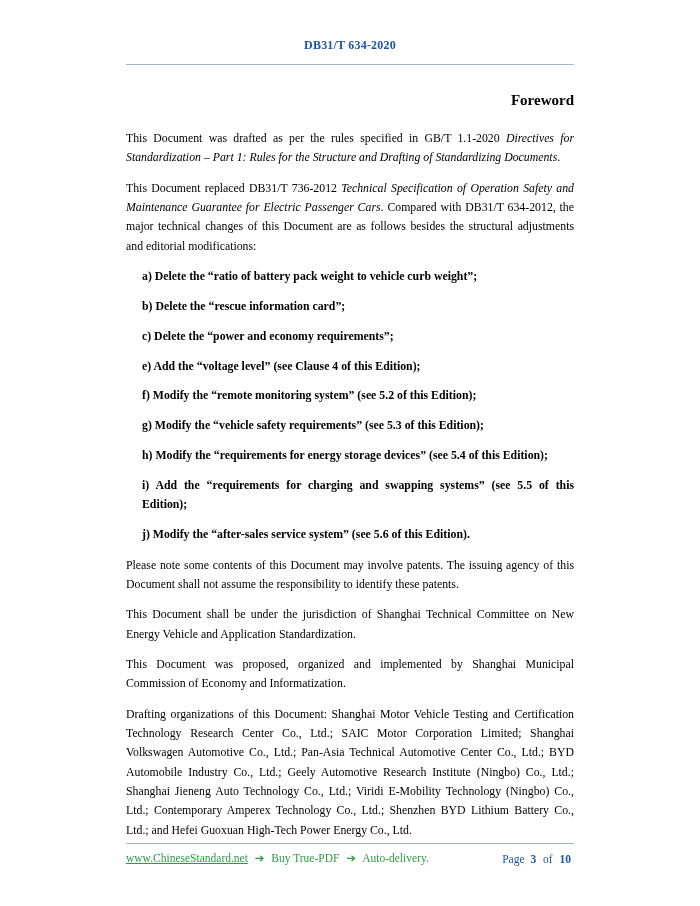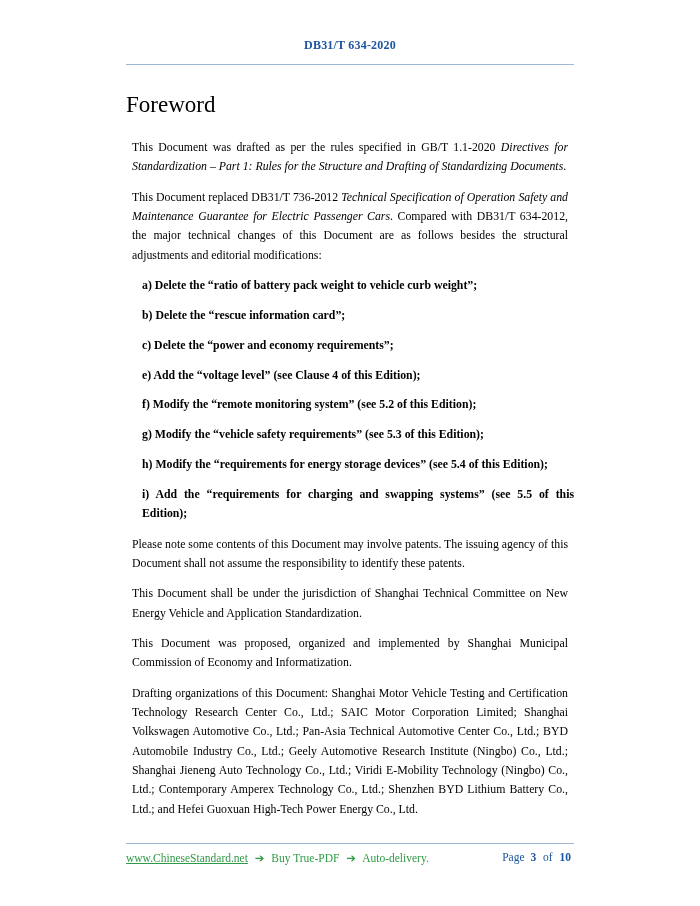--- a/index.html
+++ b/index.html
@@ -27,31 +27,31 @@
     font-size: 12px;
     letter-spacing: 0.2px;
   }
   .header-rule {
     border: none;
     border-top: 1px solid #9db8d2;
     margin: 11px 0 0 0;
   }
   
   .title {
-    text-align: left;
-    font-size: 23px;
-    font-weight: normal;
+    text-align: right;
+    font-size: 15px;
+    font-weight: bold;
     margin: 27px 0 20px 0;
   }
   
   .para {
     font-size: 11.8px;
     line-height: 1.64;
     text-align: justify;
-    margin: 11px 6px;
+    margin: 11px 0;
   }
   .para em { font-style: italic; }
   .change-item {
     font-size: 11.8px;
     line-height: 1.64;
     margin: 10.5px 0;
     padding-left: 16px;
     text-align: justify;
     font-weight: bold;
   }
@@ -59,21 +59,21 @@
   .doc-footer {
     position: absolute;
     left: 126px;
     width: 448px;
     bottom: 34px;
     border-top: 1px solid #9db8d2;
     padding-top: 7px;
     font-size: 11.5px;
     display: flex;
     justify-content: space-between;
-    align-items: flex-start;
+    align-items: flex-end;
   }
   .footer-left { color: #2e9a45; }
   .footer-link {
     color: #2e9a45;
     text-decoration: underline;
     cursor: pointer;
   }
   .footer-arrow { color: #2e9a45; margin: 0 4px; font-style: normal; }
   .footer-right { color: #1d55a0; }
   .page-num { font-weight: bold; margin: 0 3px; }
@@ -99,20 +99,21 @@
 
     <div>
       <p class="change-item">a) Delete the “ratio of battery pack weight to vehicle curb weight”;</p>
       <p class="change-item">b) Delete the “rescue information card”;</p>
       <p class="change-item">c) Delete the “power and economy requirements”;</p>
       <p class="change-item">e) Add the “voltage level” (see Clause 4 of this Edition);</p>
       <p class="change-item">f) Modify the “remote monitoring system” (see 5.2 of this Edition);</p>
       <p class="change-item">g) Modify the “vehicle safety requirements” (see 5.3 of this Edition);</p>
       <p class="change-item">h) Modify the “requirements for energy storage devices” (see 5.4 of this Edition);</p>
       <p class="change-item">i) Add the “requirements for charging and swapping systems” (see 5.5 of this Edition);</p>
+      <p class="change-item">j) Modify the “after-sales service system” (see 5.6 of this Edition).</p>
     </div>
 
     <p class="para">Please note some contents of this Document may involve patents. The issuing agency of this Document shall not assume the responsibility to identify these patents.</p>
 
     <p class="para">This Document shall be under the jurisdiction of Shanghai Technical Committee on New Energy Vehicle and Application Standardization.</p>
 
     <p class="para">This Document was proposed, organized and implemented by Shanghai Municipal Commission of Economy and Informatization.</p>
 
     <p class="para">Drafting organizations of this Document: Shanghai Motor Vehicle Testing and Certification Technology Research Center Co., Ltd.; SAIC Motor Corporation Limited; Shanghai Volkswagen Automotive Co., Ltd.; Pan-Asia Technical Automotive Center Co., Ltd.; BYD Automobile Industry Co., Ltd.; Geely Automotive Research Institute (Ningbo) Co., Ltd.; Shanghai Jieneng Auto Technology Co., Ltd.; Viridi E-Mobility Technology (Ningbo) Co., Ltd.; Contemporary Amperex Technology Co., Ltd.; Shenzhen BYD Lithium Battery Co., Ltd.; and Hefei Guoxuan High-Tech Power Energy Co., Ltd.</p>
 

